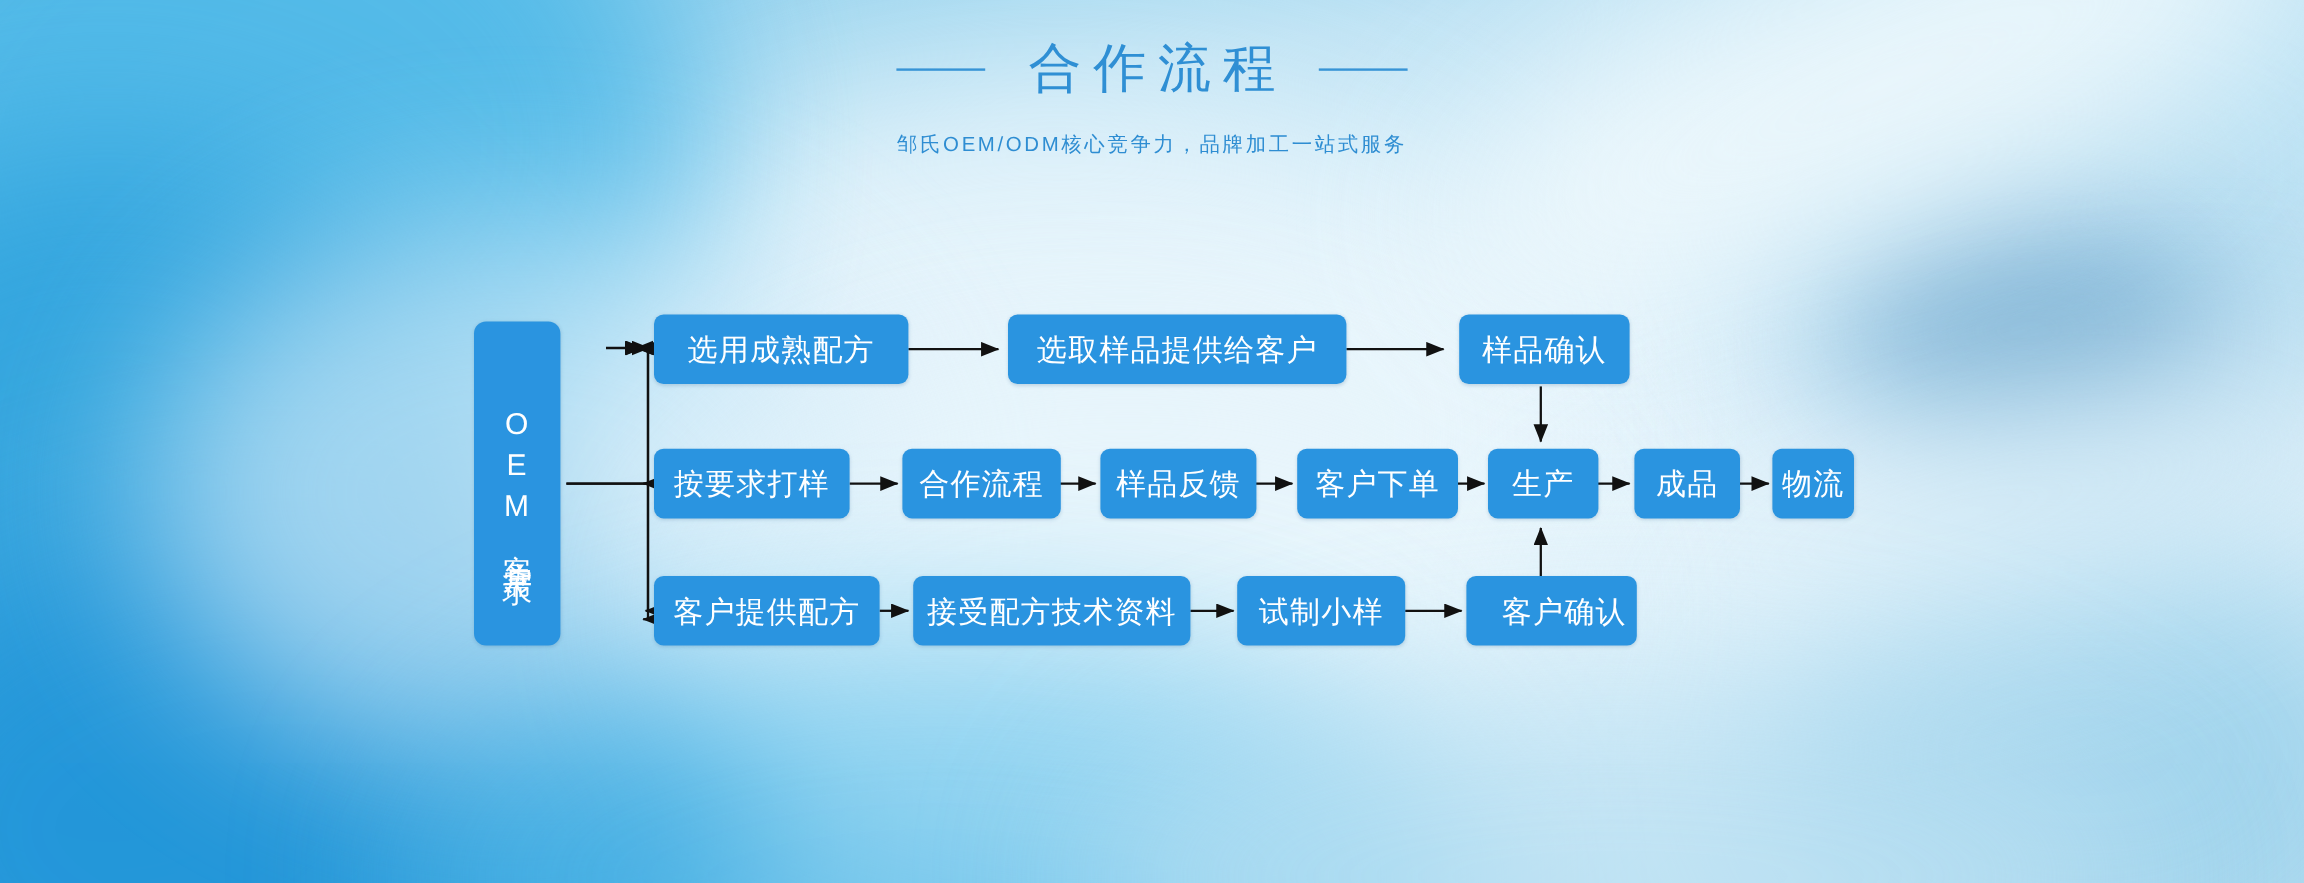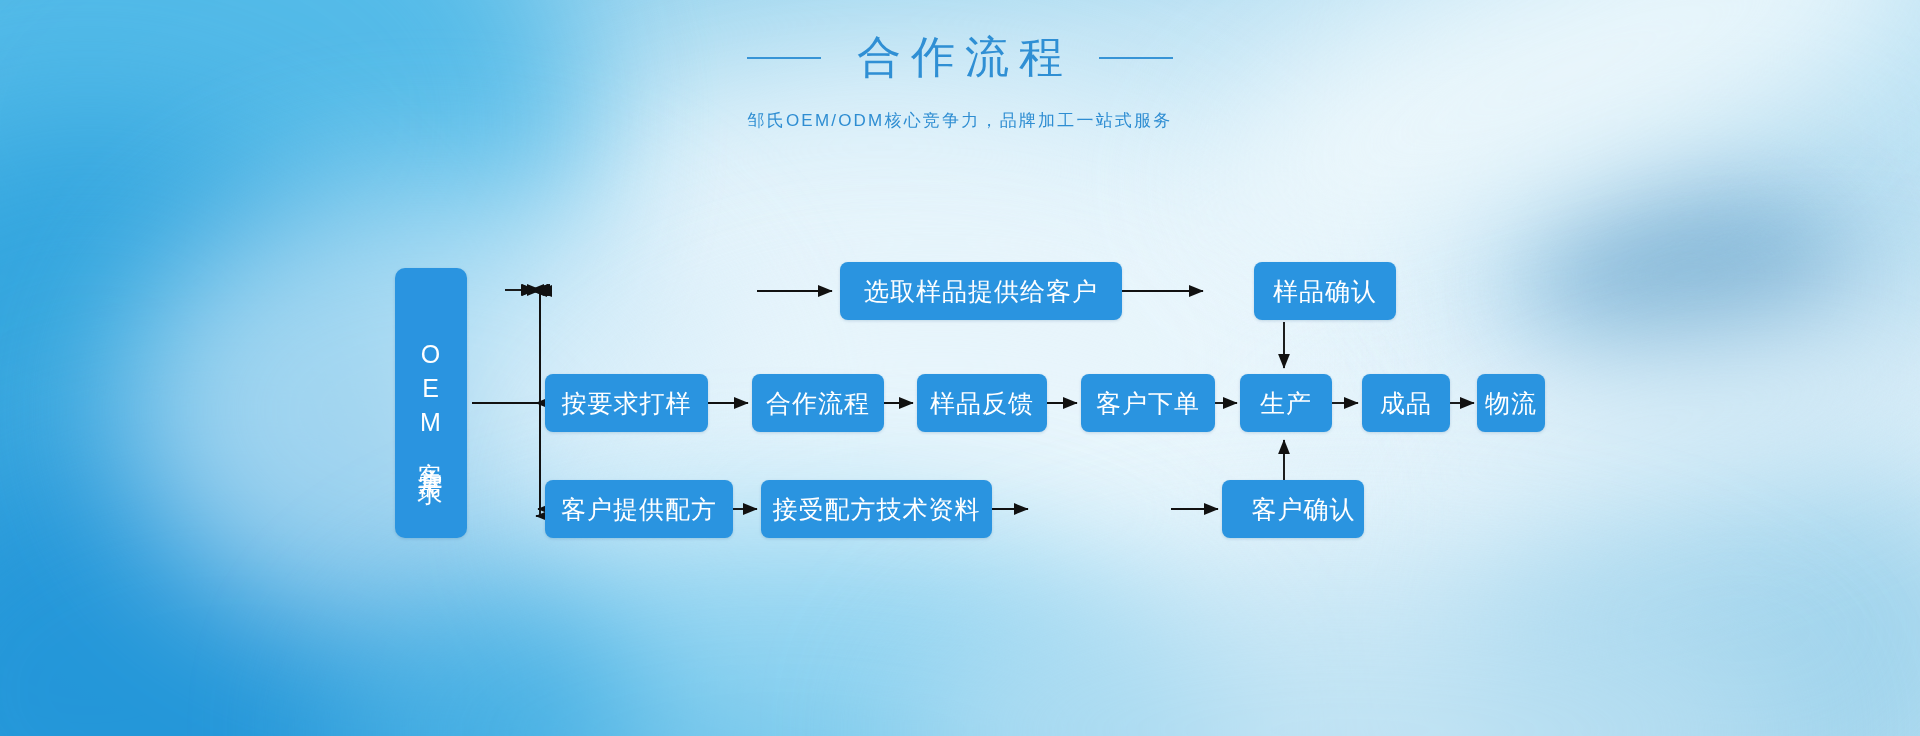--- a/index.html
+++ b/index.html
@@ -237,29 +237,31 @@
       </defs>
       <g stroke="#111111" stroke-width="1.9" fill="none" marker-end="url(#ah2)">
         <path d="M540,291 L538,291"></path>
         <path d="M540,403 L538,403"></path>
         <path d="M540,509 L538,509"></path>
       </g>
     </svg>
 
     <div class="node node-vertical" style="left:395px; top:268px; width:72px; height:270px;">OEM客户需求</div>
 
+    <div class="node" style="left:545px; top:262px; width:212px; height:58px;">选用成熟配方</div>
     <div class="node" style="left:840px; top:262px; width:282px; height:58px;">选取样品提供给客户</div>
-    <div class="node" style="left:1216px; top:262px; width:142px; height:58px;margin-left:38px;">样品确认</div>
+    <div class="node" style="left:1216px; top:262px; width:142px; height:58px;">样品确认</div>
 
     <div class="node" style="left:545px; top:374px; width:163px; height:58px;">按要求打样</div>
     <div class="node" style="left:752px; top:374px; width:132px; height:58px;">合作流程</div>
     <div class="node" style="left:917px; top:374px; width:130px; height:58px;">样品反馈</div>
     <div class="node" style="left:1081px; top:374px; width:134px; height:58px;">客户下单</div>
     <div class="node" style="left:1240px; top:374px; width:92px; height:58px;">生产</div>
     <div class="node" style="left:1362px; top:374px; width:88px; height:58px;">成品</div>
     <div class="node" style="left:1477px; top:374px; width:68px; height:58px;">物流</div>
 
     <div class="node" style="left:545px; top:480px; width:188px; height:58px;">客户提供配方</div>
     <div class="node" style="left:761px; top:480px; width:231px; height:58px;">接受配方技术资料</div>
+    <div class="node" style="left:1031px; top:480px; width:140px; height:58px;">试制小样</div>
     <div class="node" style="left:1222px; top:480px; width:142px; height:58px;padding-left:21px;">客户确认</div>
 
   </div>
 </div>
 
 </body></html>

